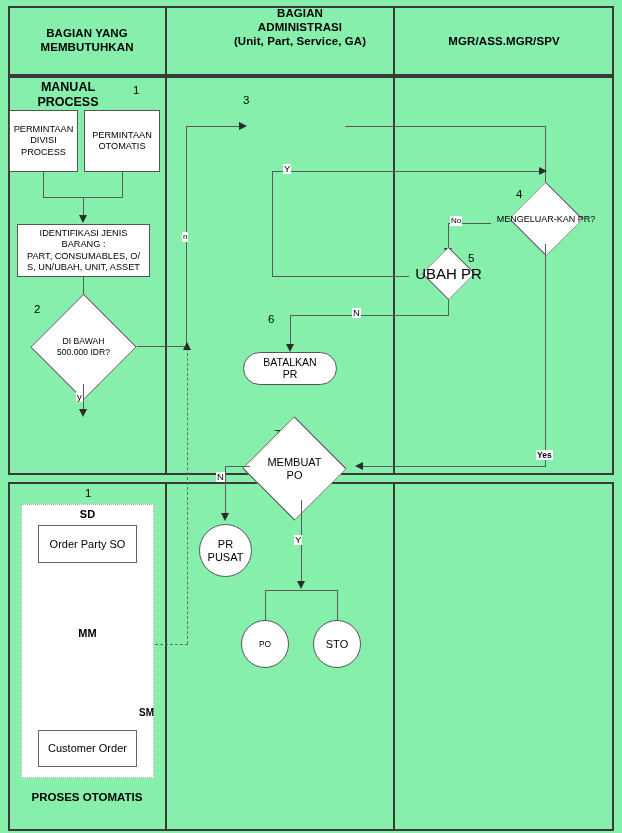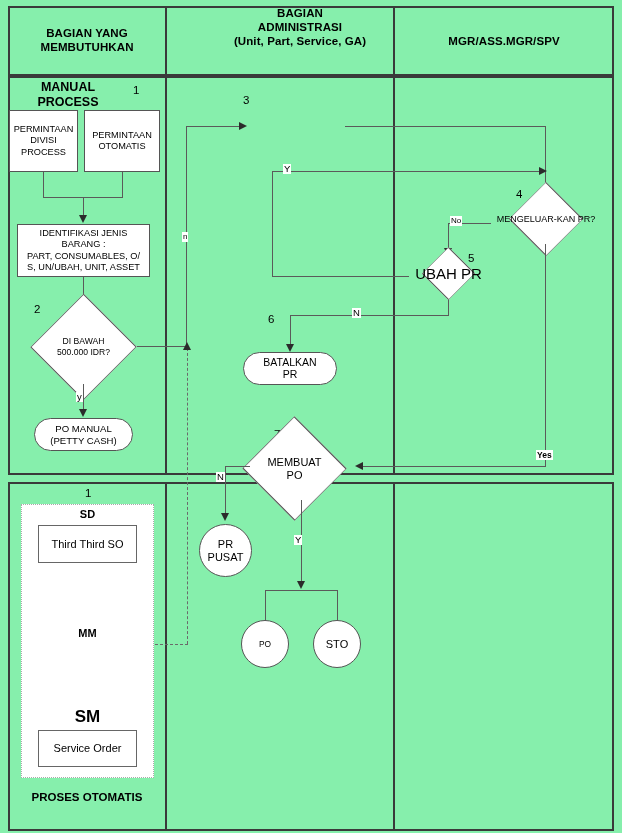--- a/index.html
+++ b/index.html
@@ -230,49 +230,45 @@
     <div class="dlabel" style="flex-direction:column; font-size:8.6px; line-height:11px;">
       <span>DI BAWAH</span>
       <span>500.000 IDR?</span>
     </div>
   </div>
 
   <div class="ln lnv" style="left:83px; top:384px; height:28px;"></div>
   <div class="elabel" style="left:76px; top:392px;">y</div>
   <div class="arrow arr-down" style="left:79px; top:409px;"></div>
 
-  <div class="node stadium" style="left:34px; top:418px; width:99px; height:33px; flex-direction:column;">
-    <span>PO MANUAL</span>
-    <span>(PETTY CASH)</span>
-  </div>
 
   <div class="ln lnh" style="left:137px; top:346px; width:50px;"></div>
   <div class="ln lnv" style="left:186px; top:126px; height:221px;"></div>
   <div class="elabel tiny" style="left:182px; top:232px;">n</div>
   <div class="ln lnh" style="left:186px; top:126px; width:54px;"></div>
   <div class="arrow arr-right" style="left:239px; top:122px;"></div>
 
   <div class="dash-v" style="left:187px; top:348px; height:296px;"></div>
   <div class="dash-h" style="left:155px; top:644px; width:33px;"></div>
   <div class="arrow arr-up" style="left:183px; top:342px;"></div>
 
   <div class="num" style="left:85px; top:487px;">1</div>
 
   <div class="dotted-group" style="left:21px; top:504px; width:133px; height:274px;"></div>
 
   <div class="plain-text" style="left:21px; top:508px; width:133px; font-size:11px;">SD</div>
   <div class="node rect-thin" style="left:38px; top:525px; width:99px; height:38px;">
-    <span>Third Third SO</span>
+    <span>Order Party SO</span>
   </div>
 
   <div class="plain-text" style="left:21px; top:627px; width:133px; font-size:11px;">MM</div>
 
-  <div class="plain-text" style="left:21px; top:707px; width:133px; font-size:17px;">SM</div>
+  <div class="plain-text" style="left:21px; top:707px; width:133px; font-size:10px;text-align:right;">SM</div>
   <div class="node rect-thin" style="left:38px; top:730px; width:99px; height:37px;">
-    <span>Service Order</span>
+    <span>Customer Order</span>
   </div>
 
   <div class="plain-text" style="left:10px; top:791px; width:154px; font-size:11.5px;">PROSES OTOMATIS</div>
 
   <div class="num" style="left:243px; top:94px;">3</div>
 
   <div class="ln lnh" style="left:345px; top:126px; width:201px;"></div>
   <div class="ln lnv" style="left:545px; top:126px; height:63px;"></div>
   <div class="arrow arr-down" style="left:541px; top:187px;"></div>
 

